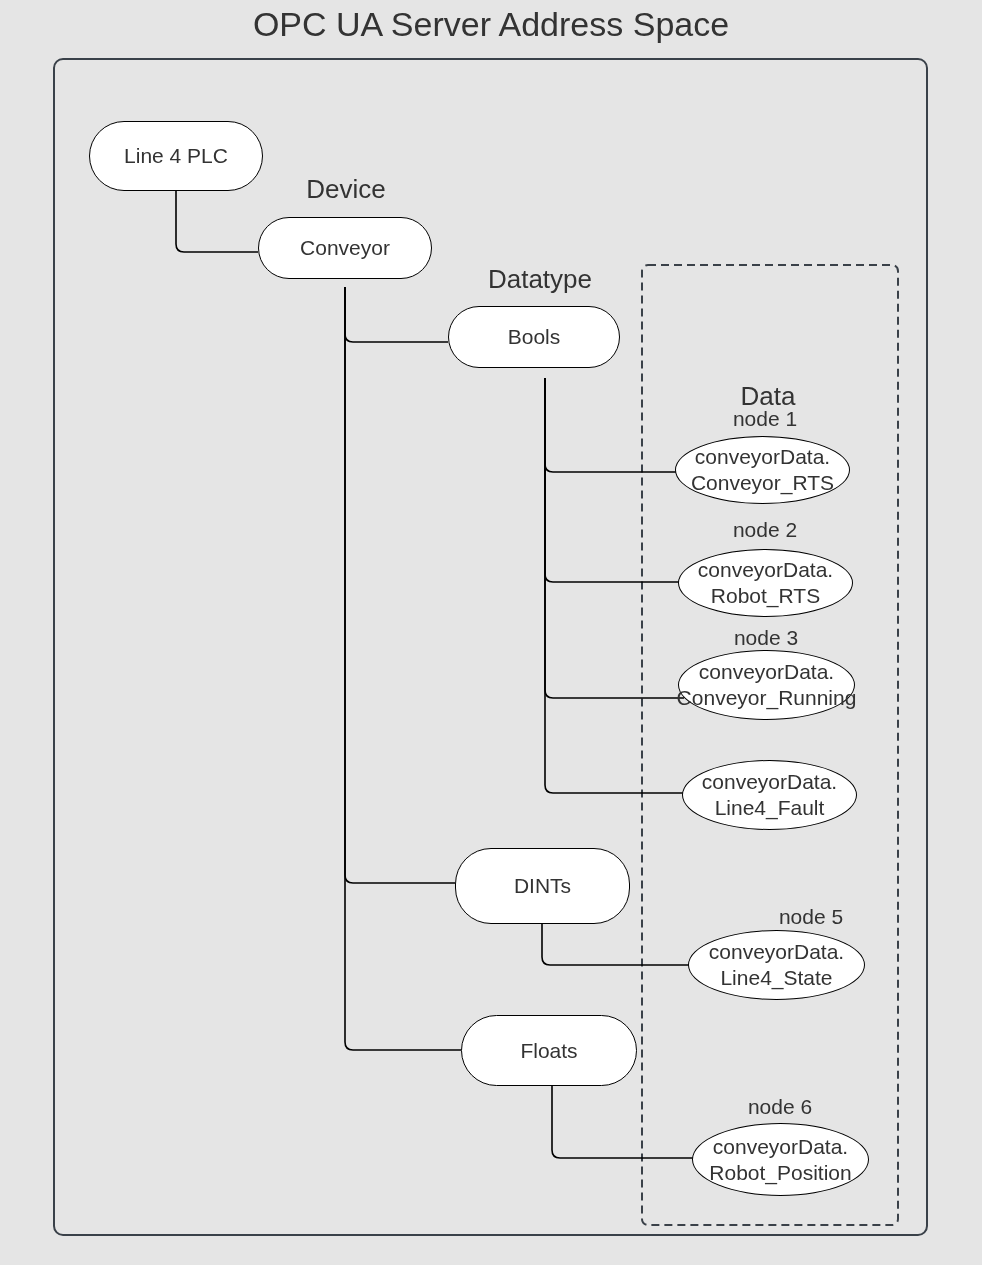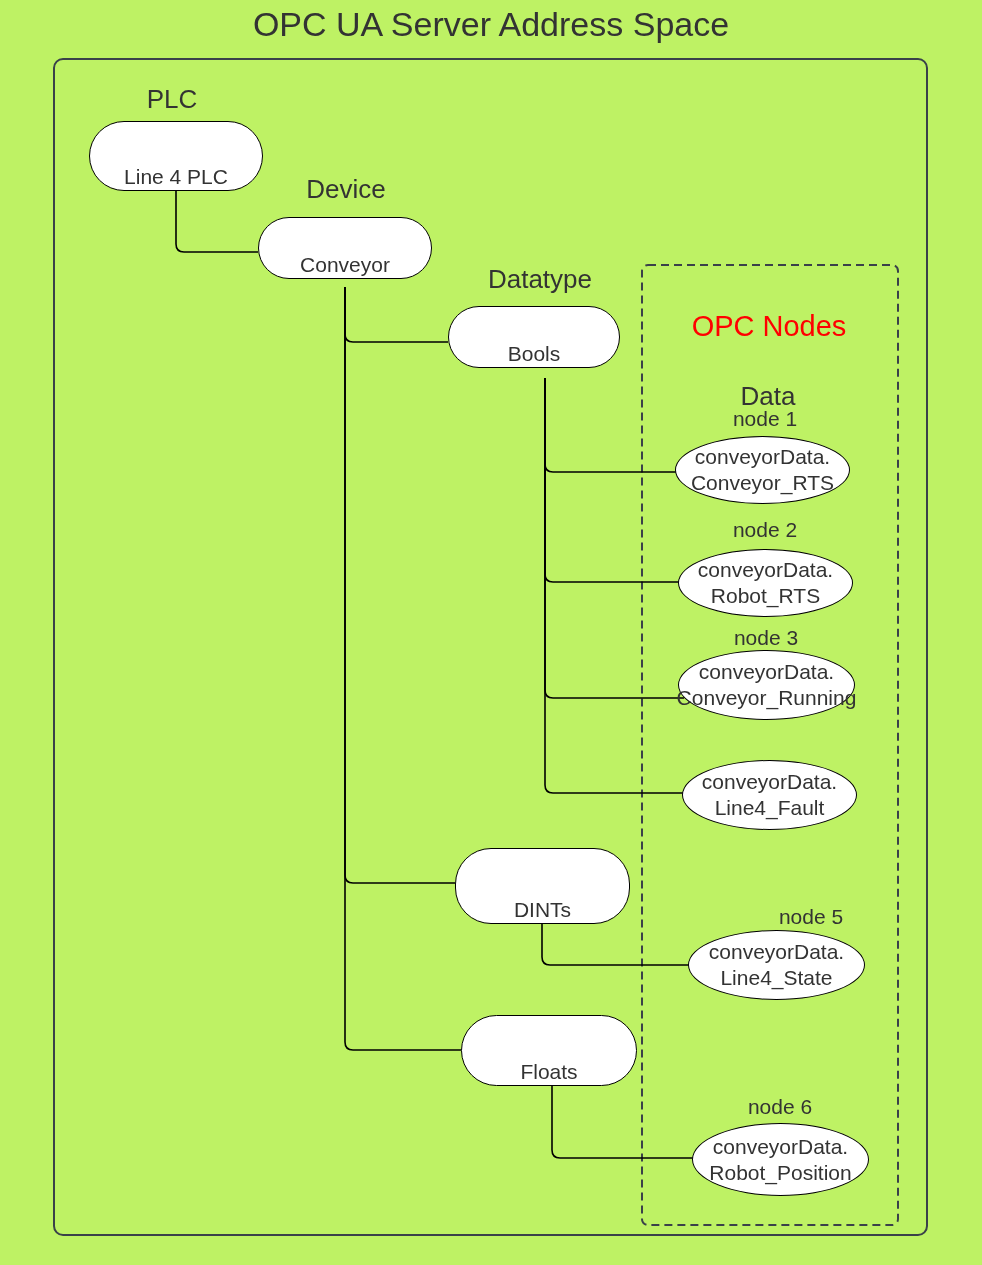--- a/index.html
+++ b/index.html
@@ -1,29 +1,29 @@
 <!DOCTYPE html>
 <html style="--accent-red: #ff0000; --frame: #3a4149; --node-stroke: #000000; --text: #333333;"><head>
 <meta charset="utf-8">
 <style>
   html,body{margin:0;padding:0;background:#ffffff;}
   .canvas{
-    position:relative;width:982px;height:1265px;background:#bef264;overflow:hidden;
+    position:relative;width:982px;height:1265px;background:#e5e5e5;overflow:hidden;
     font-family:"Liberation Sans","DejaVu Sans",sans-serif;color:var(--text,#333333);
   }
   .title{position:absolute;left:0;top:5px;width:982px;text-align:center;font-size:34px;}
   .frame{position:absolute;left:53px;top:58px;width:871px;height:1174px;
     border:2.5px solid var(--frame,#3a4149);border-radius:10px;background:transparent;}
   svg.layer{position:absolute;left:0;top:0;width:982px;height:1265px;}
   .connector{fill:none;stroke:var(--node-stroke,#000);stroke-width:1.6px;}
   .dashedbox{fill:none;stroke:var(--frame,#3a4149);stroke-width:2px;stroke-dasharray:8 5;}
   .node{position:absolute;display:flex;flex-direction:column;align-items:center;justify-content:center;
     background:#ffffff;border:1.5px solid var(--node-stroke,#000);font-size:21px;text-align:center;
     line-height:26px;box-sizing:border-box;}
-  .stadium{border-radius:36px;justify-content:flex-end;}
+  .stadium{border-radius:36px;}
   .ellipse{border-radius:50%;white-space:nowrap;align-items:center;}
   .lbl{position:absolute;width:220px;text-align:center;font-size:26px;}
   .sublbl{position:absolute;width:220px;text-align:center;font-size:21px;}
   .opc-heading{position:absolute;width:220px;text-align:center;font-size:29px;color:var(--accent-red,#ff0000);}
 </style>
 </head>
 <body>
 
 <div class="canvas">
 
@@ -38,24 +38,22 @@
     <path class="connector" d="M 345 287 V 875 Q 345 883 353 883 H 455"></path>
     <path class="connector" d="M 345 287 V 1042 Q 345 1050 353 1050 H 461"></path>
     <path class="connector" d="M 545 378 V 464 Q 545 472 553 472 H 676"></path>
     <path class="connector" d="M 545 378 V 574 Q 545 582 553 582 H 679"></path>
     <path class="connector" d="M 545 378 V 690 Q 545 698 553 698 H 684"></path>
     <path class="connector" d="M 545 378 V 785 Q 545 793 553 793 H 683"></path>
     <path class="connector" d="M 542 918 V 957 Q 542 965 550 965 H 689"></path>
     <path class="connector" d="M 552 1086 V 1150 Q 552 1158 560 1158 H 693"></path>
   </svg>
 
-  <div class="lbl" style="left:62px;top:84px;">PLC</div>
   <div class="lbl" style="left:430px;top:264px;">Datatype</div>
   <div class="lbl" style="left:236px;top:174px;">Device</div>
-  <div class="opc-heading" style="left:659px;top:310px;">OPC Nodes</div>
   <div class="lbl" style="left:658px;top:381px;">Data</div>
 
   <div class="node stadium" style="left:89px;top:121px;width:174px;height:70px;">
     <span>Line 4 PLC</span>
   </div>
   <div class="node stadium" style="left:258px;top:217px;width:174px;height:62px;">
     <span>Conveyor</span>
   </div>
   <div class="node stadium" style="left:448px;top:306px;width:172px;height:62px;">
     <span>Bools</span>

